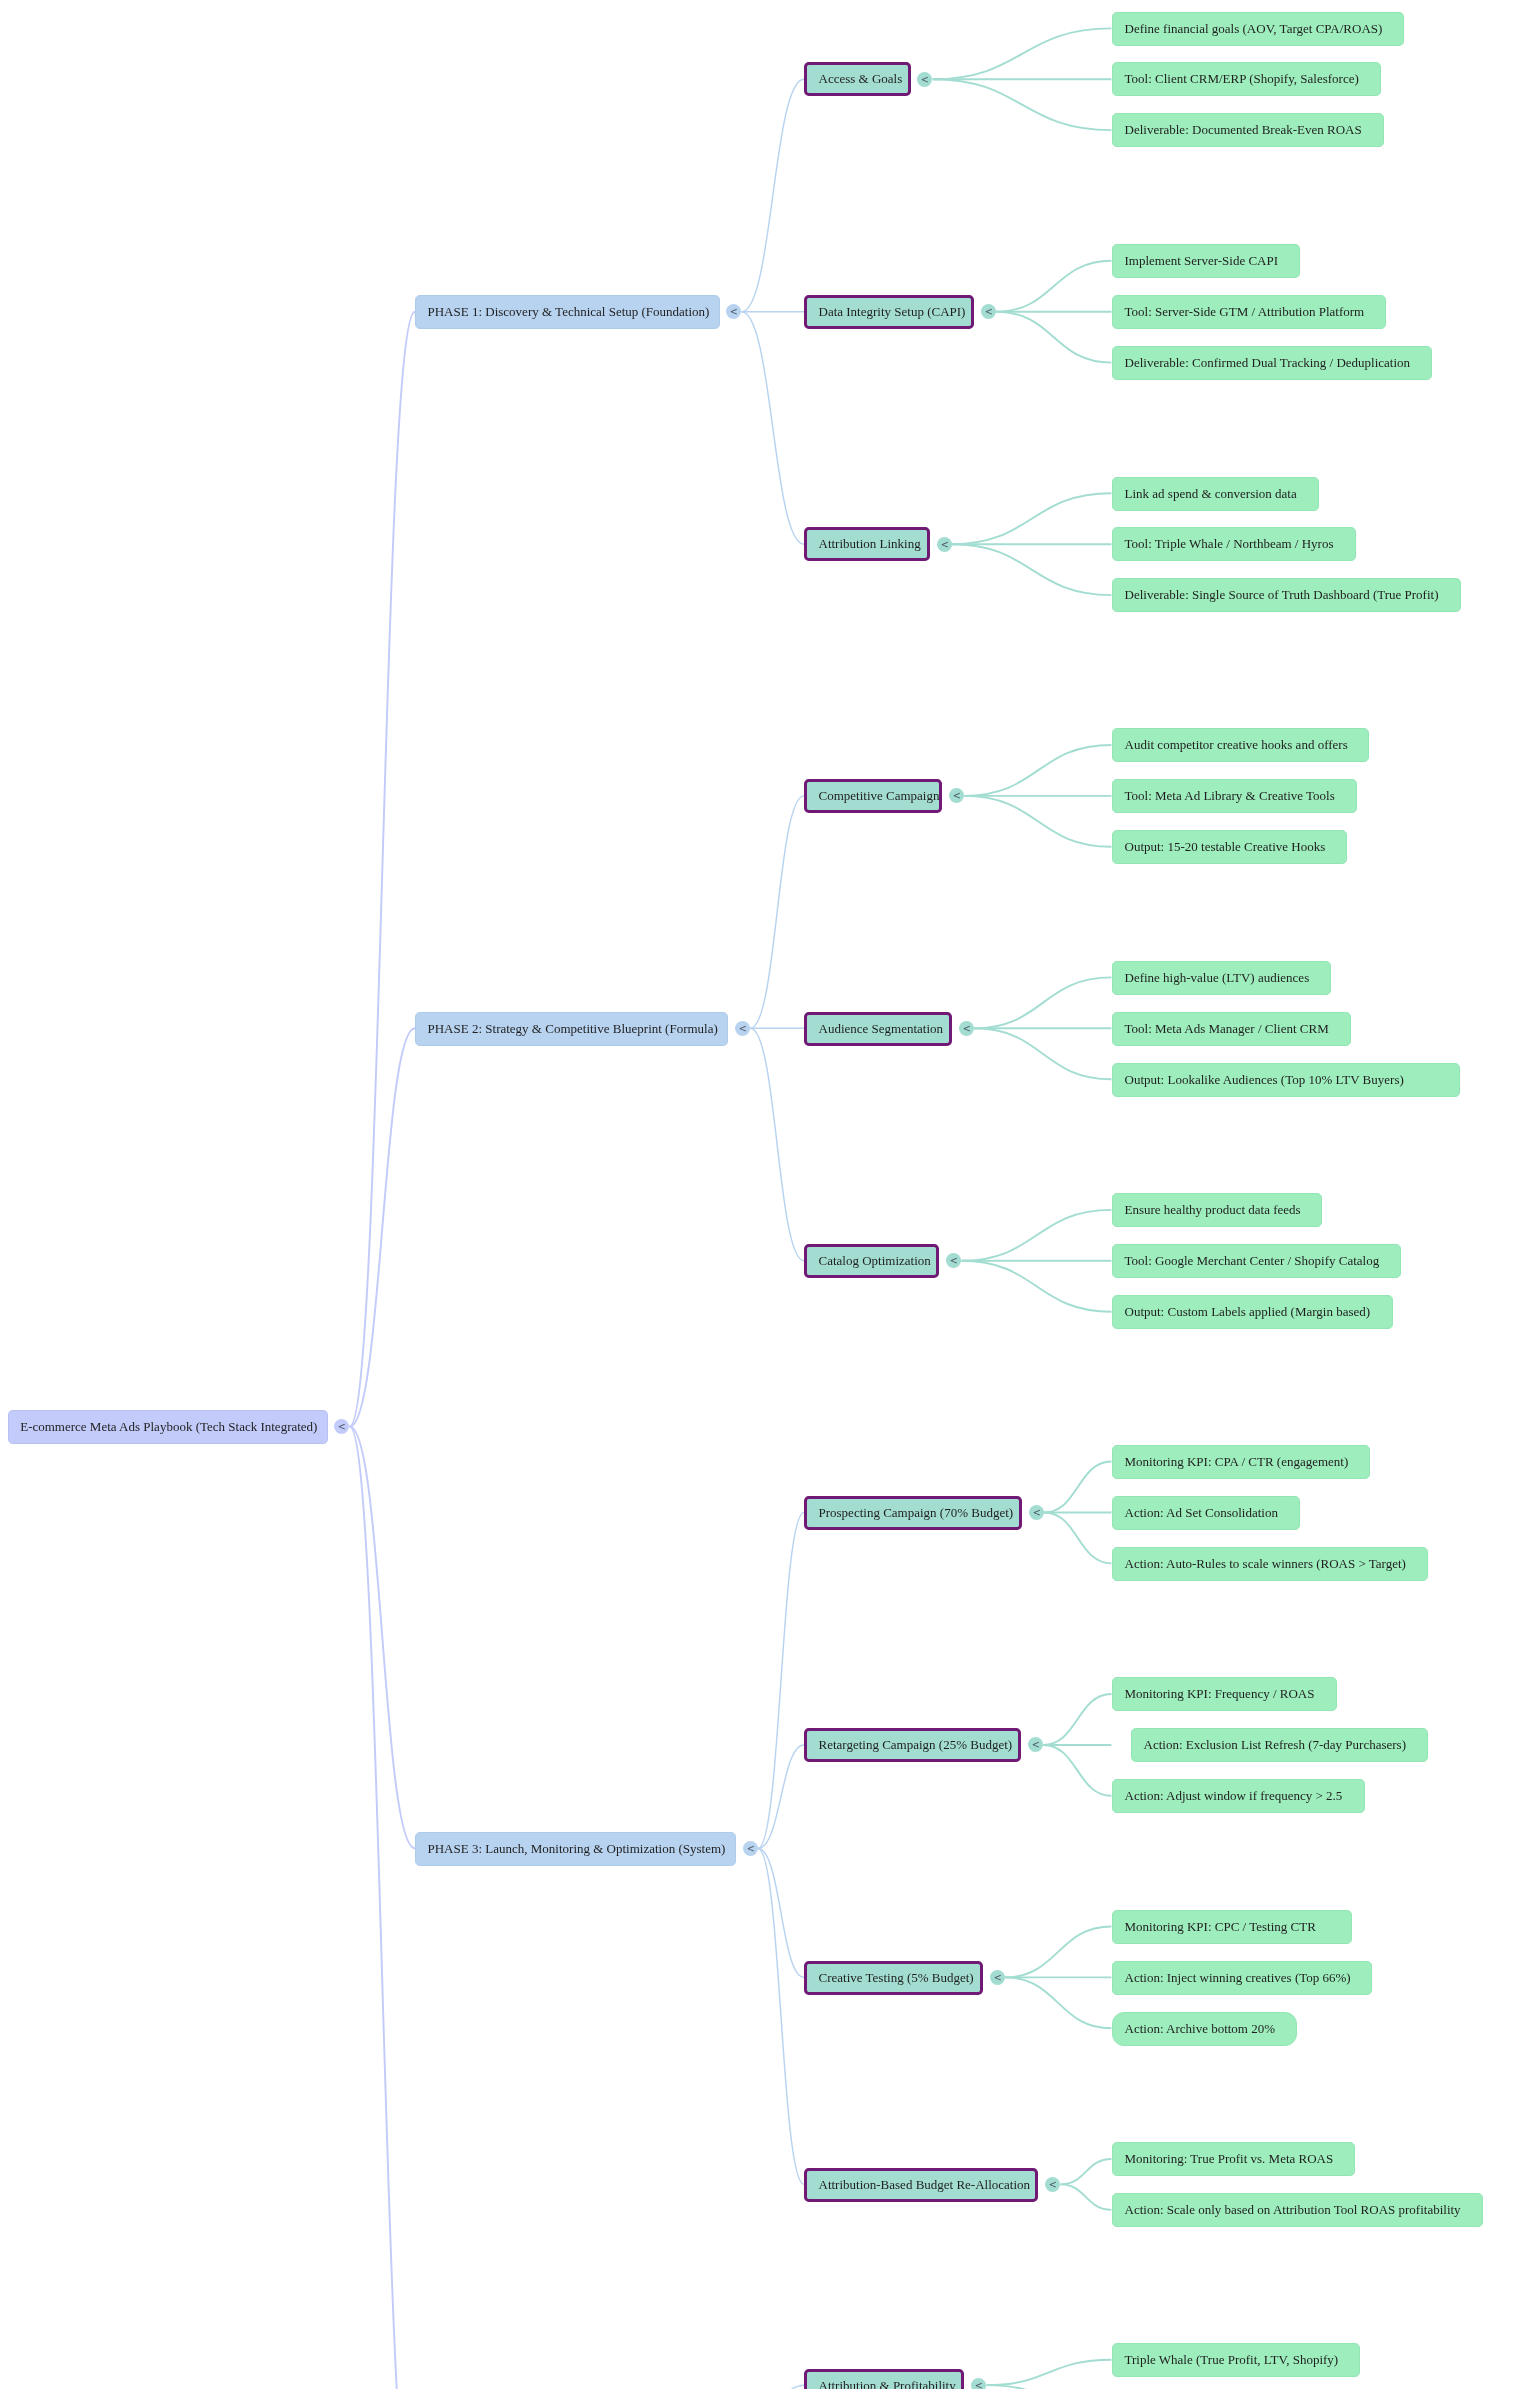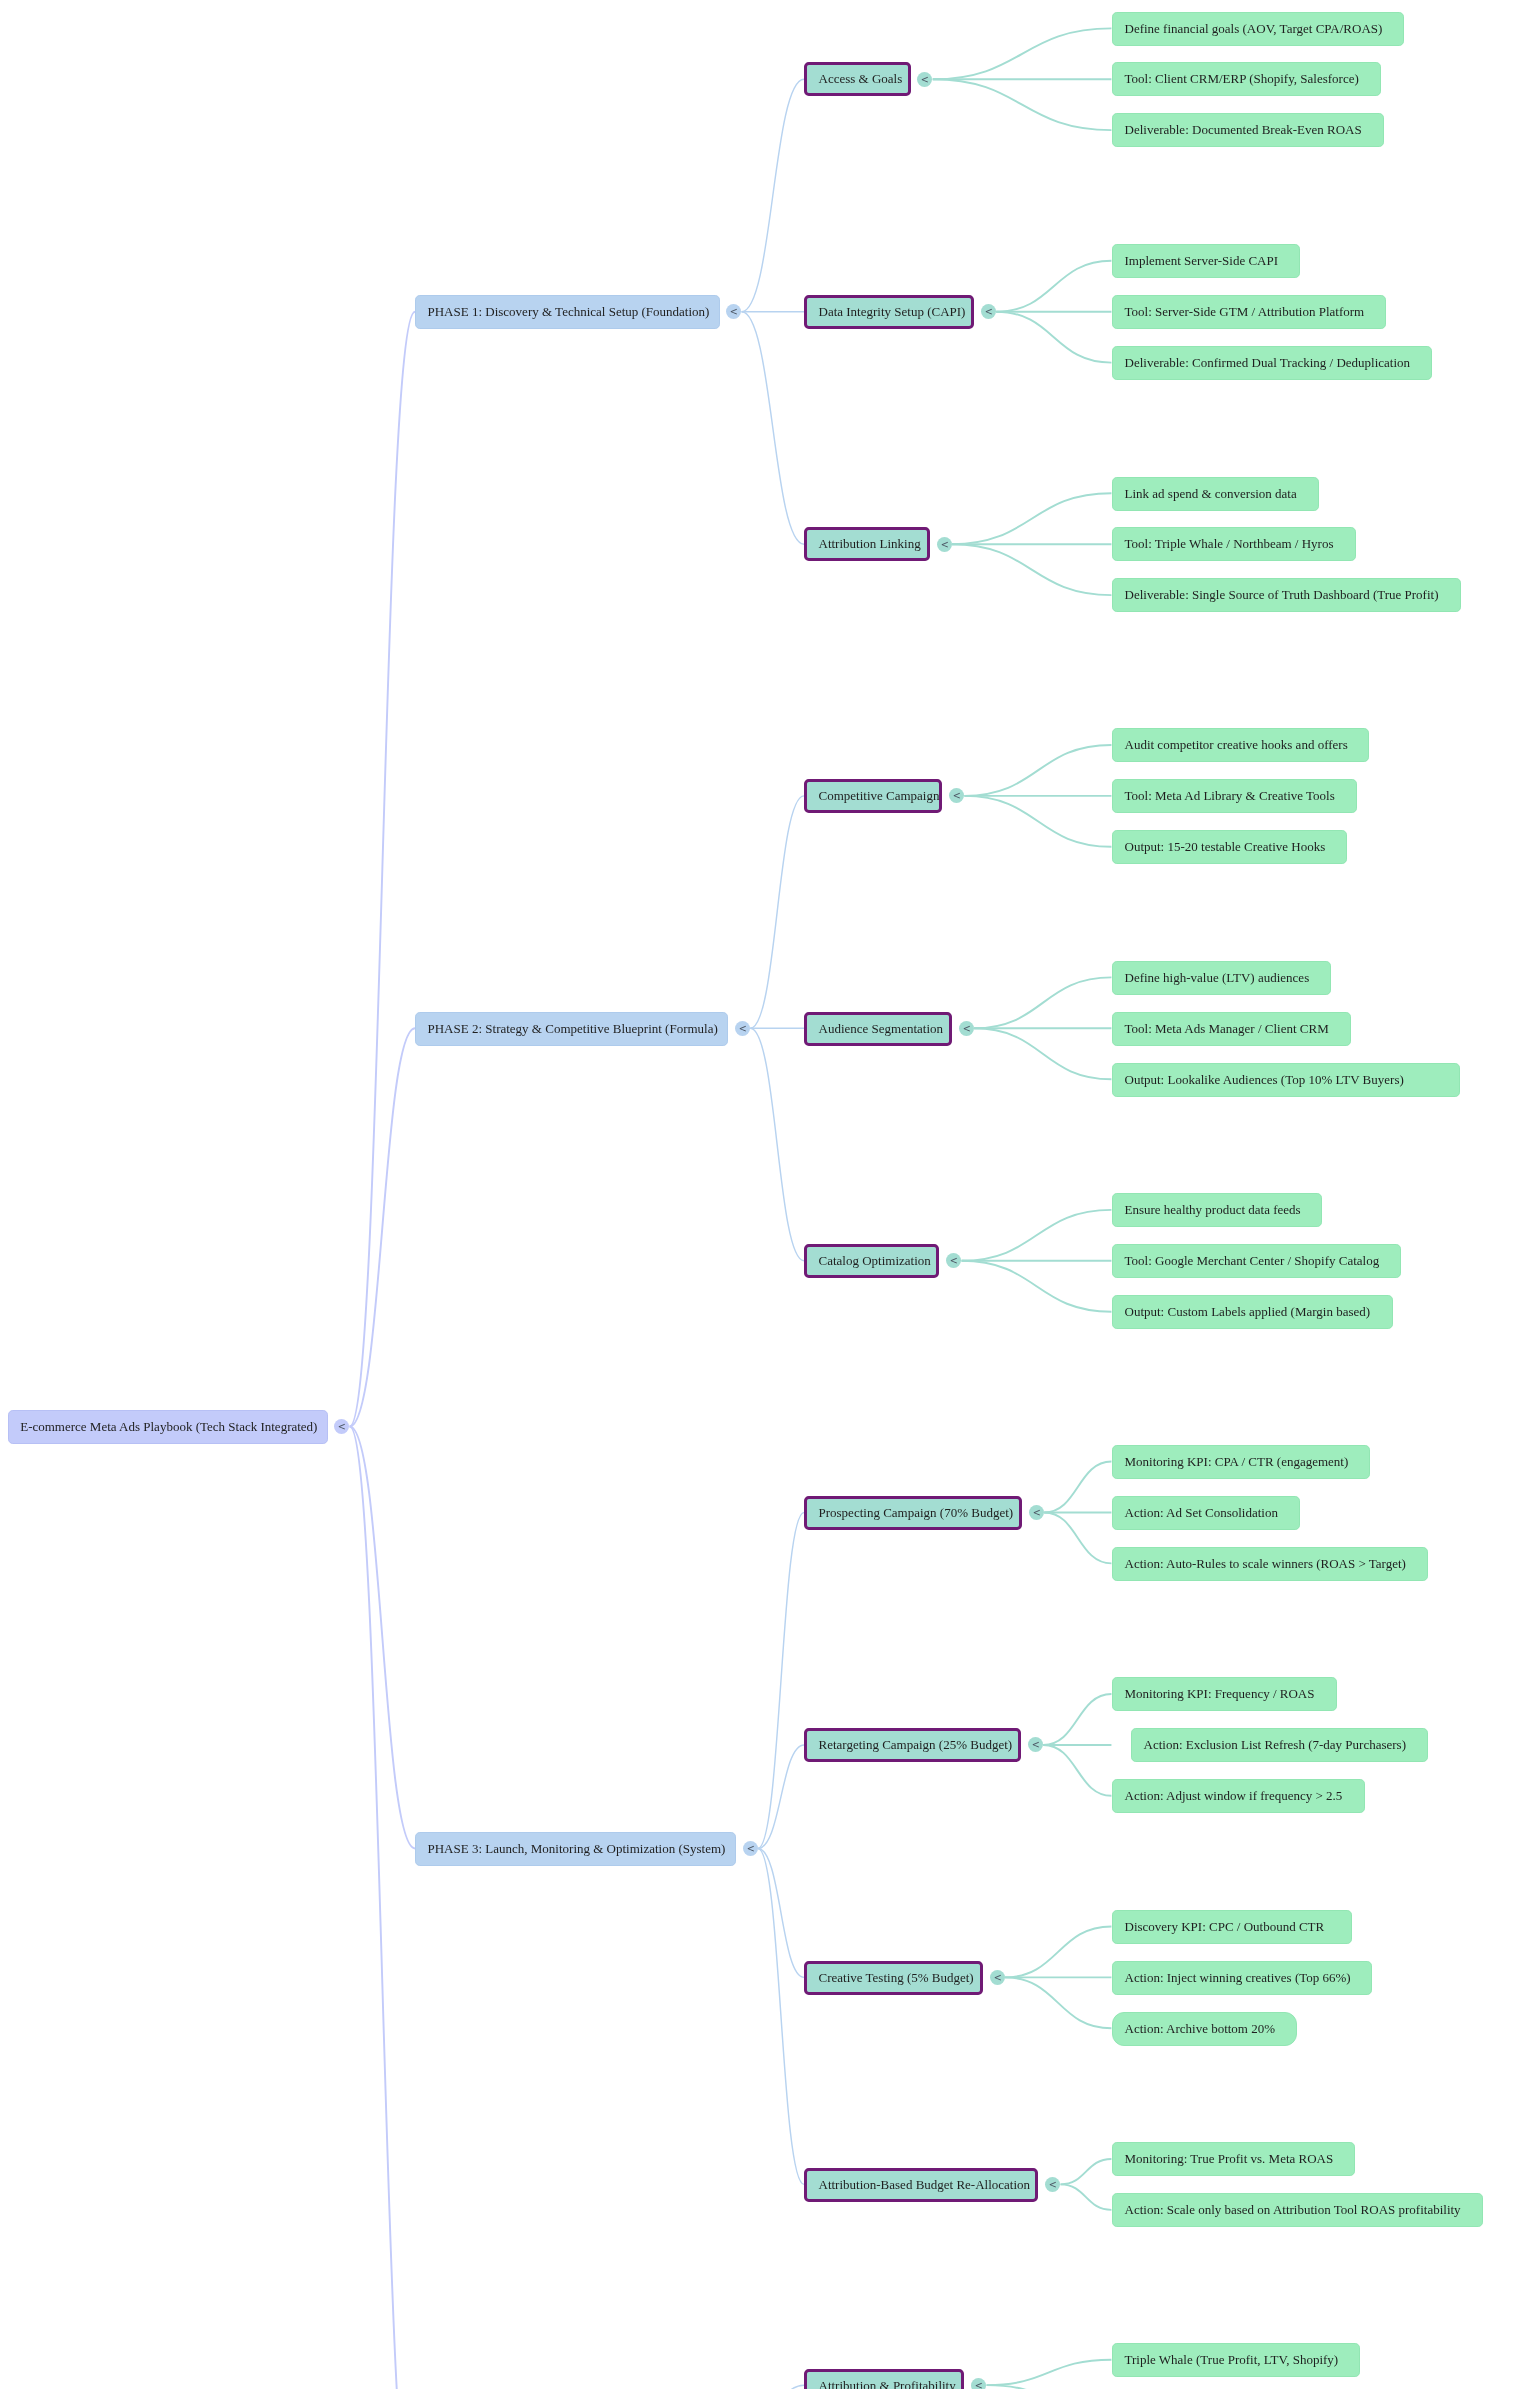--- a/index.html
+++ b/index.html
@@ -221,21 +221,21 @@
     <div class="node leaf" style="left: 1112px; top: 1779px; width: 253px;">
       <span>Action: Adjust window if frequency &gt; 2.5</span>
     </div>
     <div class="node sub" style="left: 804px; top: 1961px; width: 179px;">
       <span>Creative Testing (5% Budget)</span>
     </div>
     <div class="toggle sub-t" style="left: 990px; top: 1970px;">
       <span>&lt;</span>
     </div>
     <div class="node leaf" style="left: 1112px; top: 1910px; width: 240px;">
-      <span>Discovery KPI: CPC / Outbound CTR</span>
+      <span>Monitoring KPI: CPC / Testing CTR</span>
     </div>
     <div class="node leaf" style="left: 1112px; top: 1961px; width: 260px;">
       <span>Action: Inject winning creatives (Top 66%)</span>
     </div>
     <div class="node leaf" style="left: 1112px; top: 2012px; width: 185px; border-radius: 12px;">
       <span>Action: Archive bottom 20%</span>
     </div>
     <div class="node sub" style="left: 804px; top: 2168px; width: 234px;">
       <span>Attribution-Based Budget Re-Allocation</span>
     </div>

